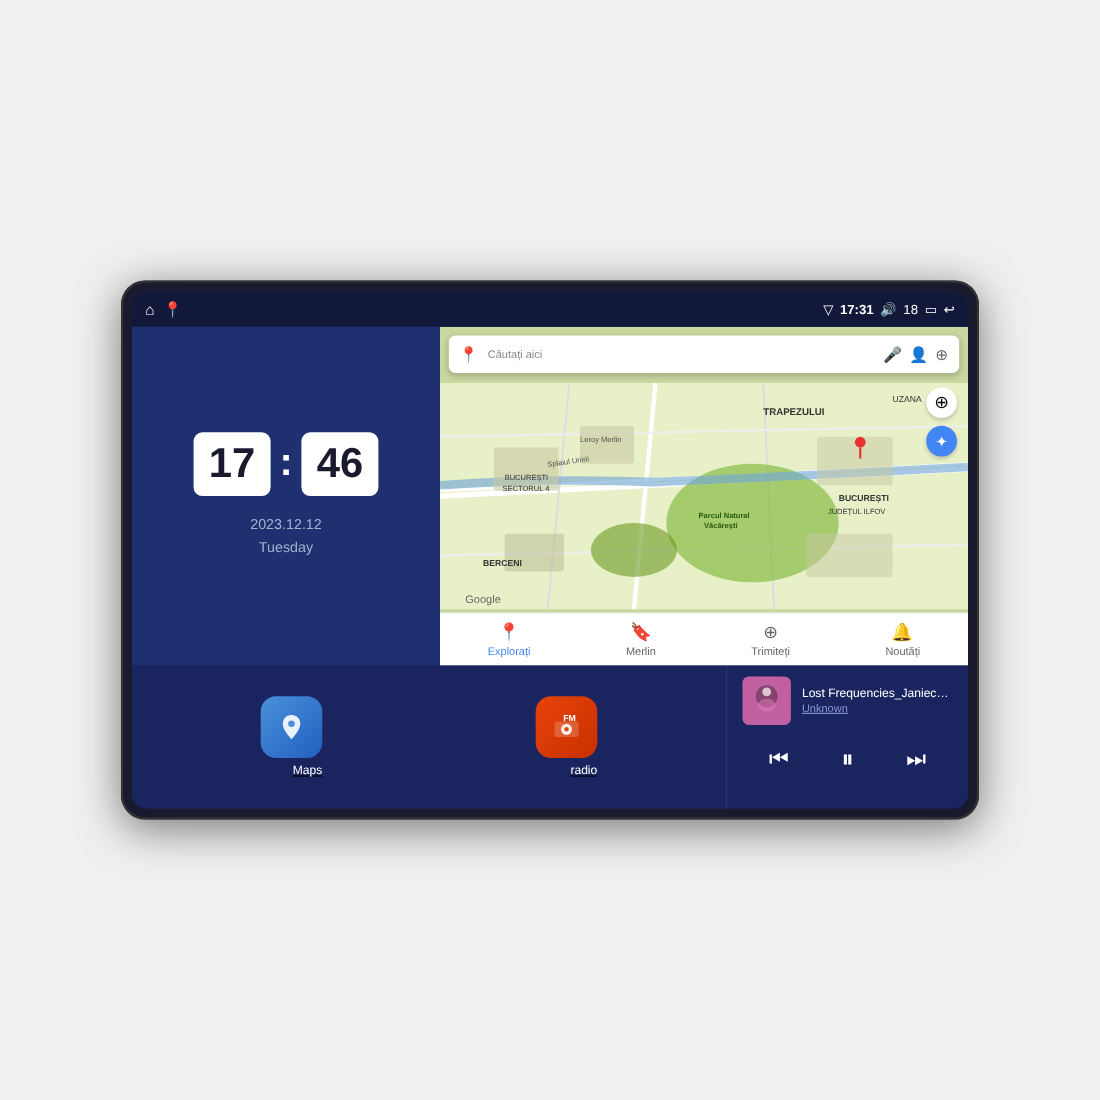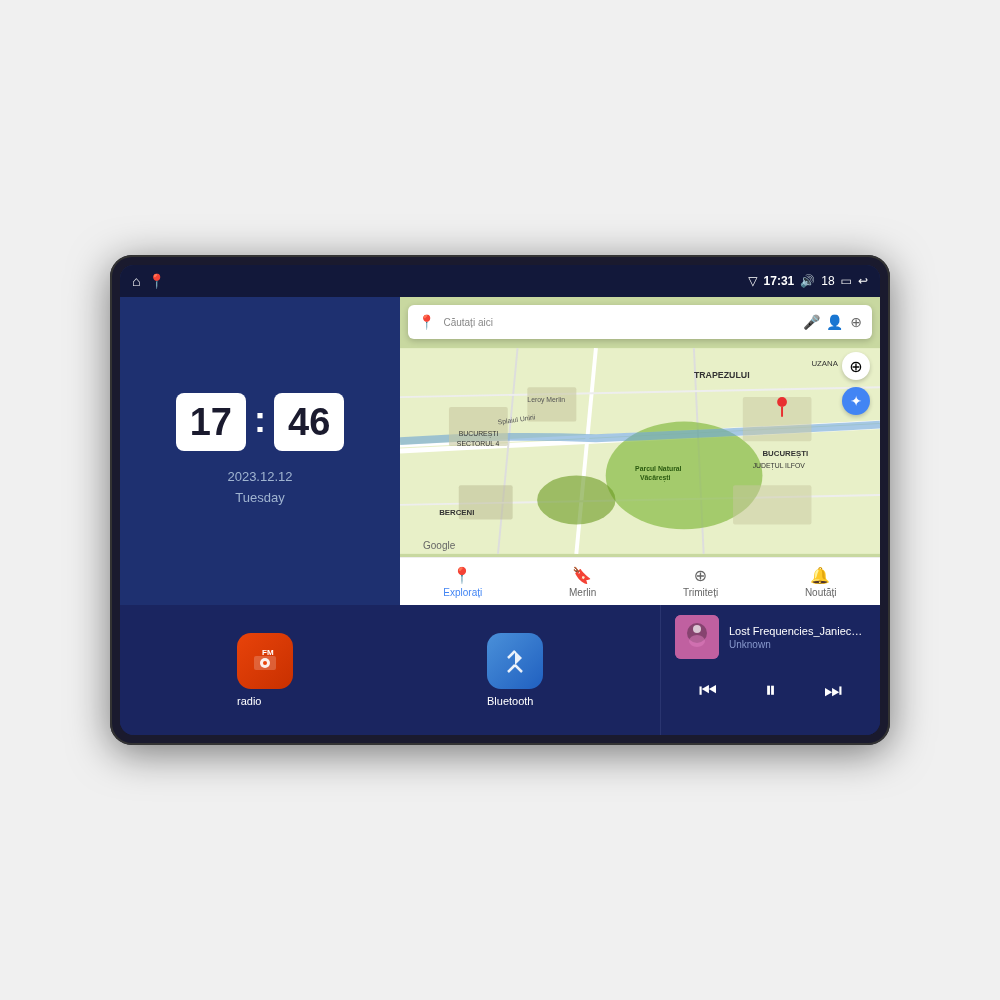--- a/index.html
+++ b/index.html
@@ -212,23 +212,24 @@
       display: flex;
       align-items: center;
       justify-content: space-around;
       flex: 1;
       padding: 10px 20px;
     }
 
     .app-item {
       display: flex;
       flex-direction: column;
-      align-items: flex-start;
+      align-items: flex-end;
       gap: 6px;
       cursor: pointer;
+      text-decoration: underline;
     }
 
     .app-icon {
       width: 56px;
       height: 56px;
       border-radius: 14px;
       display: flex;
       align-items: center;
       justify-content: center;
       font-size: 26px;
@@ -287,20 +288,21 @@
       color: #fff;
       white-space: nowrap;
       overflow: hidden;
       text-overflow: ellipsis;
     }
 
     .music-artist {
       font-size: 10px;
       color: #8899cc;
       margin-top: 2px;
+      text-decoration: underline;
     }
 
     .music-controls {
       display: flex;
       align-items: center;
       justify-content: space-around;
       margin-top: 4px;
     }
 
     .music-btn {
@@ -481,44 +483,42 @@
           </div>
 
         </div>
       </div>
 
       <div class="bottom-row">
 
         <div class="apps-row">
 
 
+          <div class="app-item">
+            <div class="app-icon app-icon-maps">
+              <svg width="30" height="30" viewBox="0 0 30 30">
+                <path d="M15 4 C10 4 7 8 7 12 C7 18 15 26 15 26 C15 26 23 18 23 12 C23 8 20 4 15 4 Z" fill="#fff" opacity="0.9"></path>
+                <circle cx="15" cy="12" r="3" fill="#4a90d9"></circle>
+              </svg>
+            </div>
+            <span class="app-label">Maps</span>
+          </div>
 
           <div class="app-item">
             <div class="app-icon app-icon-radio">
               <svg width="30" height="30" viewBox="0 0 30 30">
                 <rect x="4" y="10" width="22" height="14" rx="2" fill="#fff" opacity="0.2"></rect>
                 <circle cx="15" cy="17" r="5" fill="#fff" opacity="0.9"></circle>
                 <circle cx="15" cy="17" r="2" fill="#e8430a"></circle>
                 <text x="12" y="9" font-size="8" fill="#fff" font-family="Arial" font-weight="bold">FM</text>
               </svg>
             </div>
             <span class="app-label">radio</span>
           </div>
 
-          <div class="app-item">
-            <div class="app-icon app-icon-bluetooth">
-              <svg width="30" height="30" viewBox="0 0 30 30">
-                <path d="M15 5 L22 12 L15 19 L15 5 Z" fill="#fff" opacity="0.9"></path>
-                <path d="M15 19 L22 26" stroke="#fff" stroke-width="2.5" opacity="0.9"></path>
-                <path d="M15 19 L8 26" stroke="#fff" stroke-width="2.5" opacity="0.9"></path>
-                <path d="M15 5 L8 12" stroke="#fff" stroke-width="2.5" opacity="0.9"></path>
-              </svg>
-            </div>
-            <span class="app-label">Bluetooth</span>
-          </div>
 
 
         </div>
 
         <div class="music-panel">
           <div class="music-info">
             <div class="music-thumb">
               <svg width="44" height="44" viewBox="0 0 44 44">
                 <rect width="44" height="44" fill="#c060a0"></rect>
                 <circle cx="22" cy="18" r="10" fill="#a040808" opacity="0.3"></circle>

